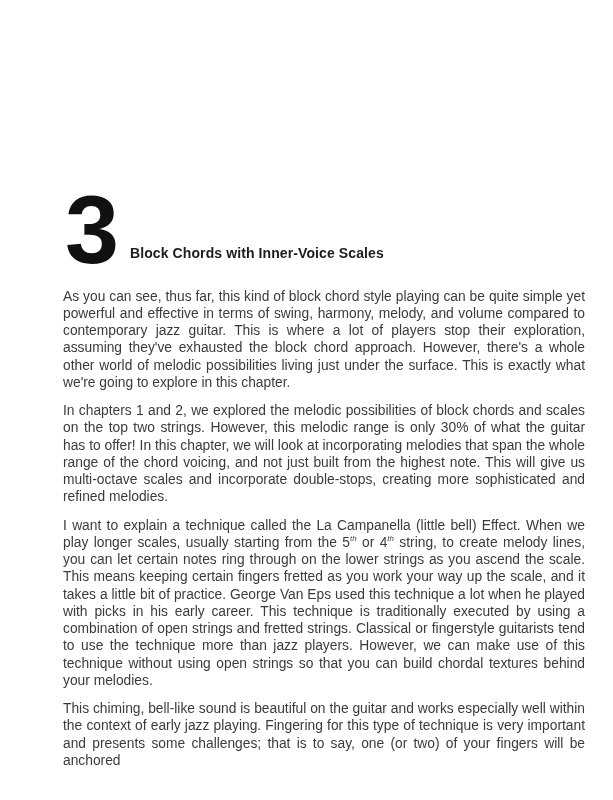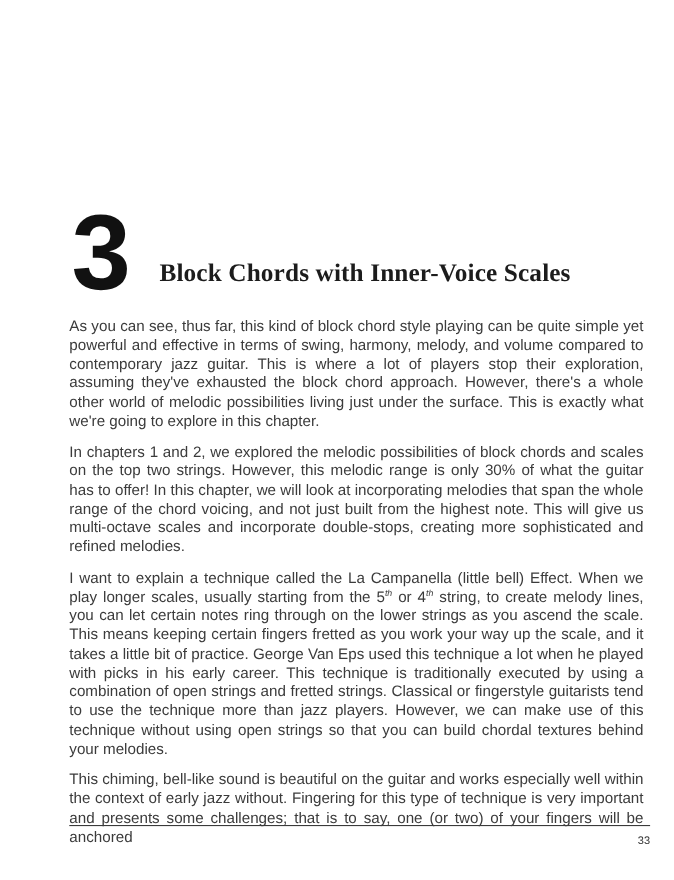--- a/index.html
+++ b/index.html
@@ -27,26 +27,25 @@
     margin-left: 2px;
   }
   .chapter-number {
     font-size: 97px;
     font-weight: 800;
     line-height: 0.78;
     color: #111111;
     letter-spacing: -2px;
   }
   .chapter-title {
-    font-size: 23px;
+    font-size: 14px;
     font-weight: 700;
     color: #1c1c1c;
-    margin: 0 0 7px 15px;
+    margin: 0 0 7px 0;
     letter-spacing: 0.1px;
-    font-family: Liberation Serif, serif;
   }
   .body-copy {
     margin-top: 20px;
   }
   .body-para {
     font-size: 13.8px;
     line-height: 17.25px;
     color: #3b3b3b;
     text-align: justify;
     margin: 0 0 11px 0;
@@ -82,21 +81,18 @@
       <h1 class="chapter-title">Block Chords with Inner-Voice Scales</h1>
     </div>
 
     <div class="body-copy">
       <p class="body-para">As you can see, thus far, this kind of block chord style playing can be quite simple yet powerful and effective in terms of swing, harmony, melody, and volume compared to contemporary jazz guitar. This is where a lot of players stop their exploration, assuming they've exhausted the block chord approach. However, there's a whole other world of melodic possibilities living just under the surface. This is exactly what we're going to explore in this chapter.</p>
 
       <p class="body-para">In chapters 1 and 2, we explored the melodic possibilities of block chords and scales on the top two strings. However, this melodic range is only 30% of what the guitar has to offer! In this chapter, we will look at incorporating melodies that span the whole range of the chord voicing, and not just built from the highest note. This will give us multi-octave scales and incorporate double-stops, creating more sophisticated and refined melodies.</p>
 
       <p class="body-para"><span>I want to explain a technique called the La Campanella (little bell) Effect. When we play longer scales, usually starting from the 5</span><sup>th</sup><span> or 4</span><sup>th</sup><span> string, to create melody lines, you can let certain notes ring through on the lower strings as you ascend the scale. This means keeping certain fingers fretted as you work your way up the scale, and it takes a little bit of practice. George Van Eps used this technique a lot when he played with picks in his early career. This technique is traditionally executed by using a combination of open strings and fretted strings. Classical or fingerstyle guitarists tend to use the technique more than jazz players. However, we can make use of this technique without using open strings so that you can build chordal textures behind your melodies.</span></p>
 
-      <p class="body-para">This chiming, bell-like sound is beautiful on the guitar and works especially well within the context of early jazz without. Fingering for this type of technique is very important and presents some challenges; that is to say, one (or two) of your fingers will be anchored</p>
+      <p class="body-para">This chiming, bell-like sound is beautiful on the guitar and works especially well within the context of early jazz playing. Fingering for this type of technique is very important and presents some challenges; that is to say, one (or two) of your fingers will be anchored</p>
     </div>
 
   </div>
 
-  <div class="footer">
-    <span class="page-number">33</span>
-  </div>
 </div>
 
 </body></html>

